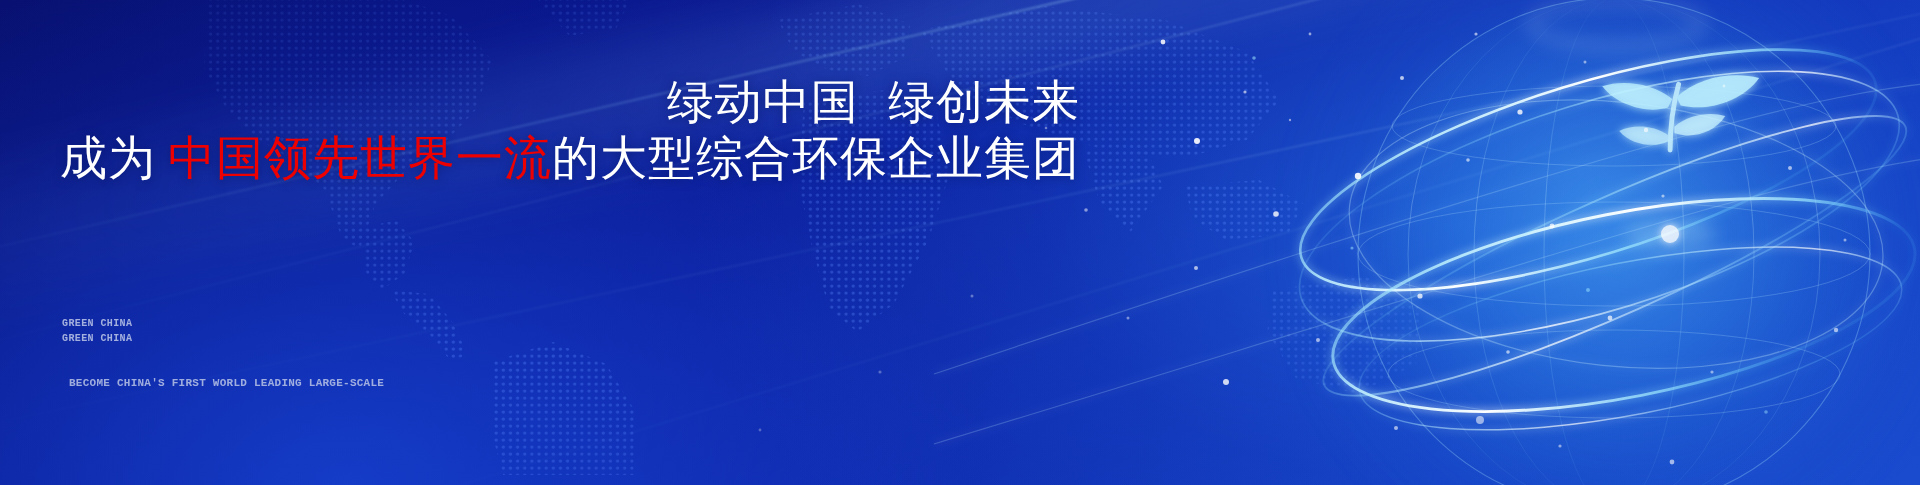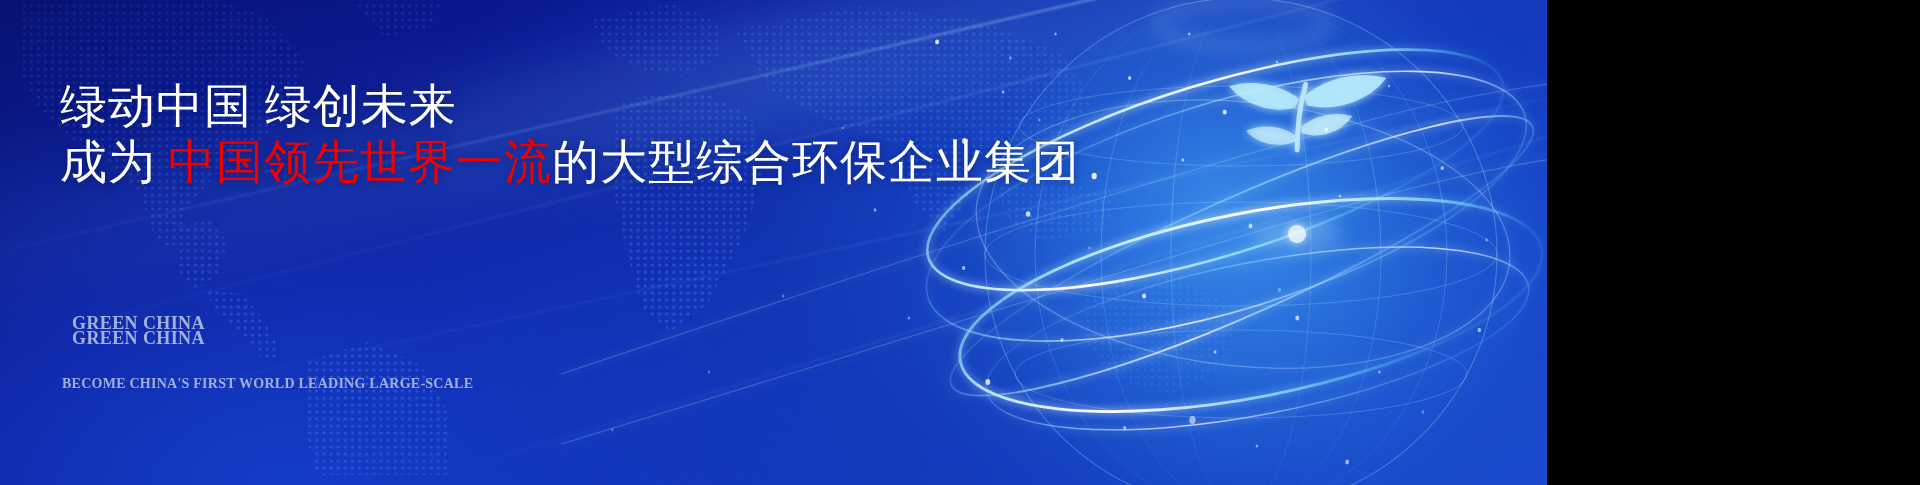--- a/index.html
+++ b/index.html
@@ -5,41 +5,42 @@
 <style>
   html, body {
     margin: 0;
     padding: 0;
     background: #000;
   }
   * { box-sizing: border-box; }
 
   .banner {
     position: relative;
-    width: 1547px;
+    width: 1920px;
     height: 485px;
     overflow: hidden;
-    font-family: Liberation Serif, serif;
+    font-family: Liberation Mono, monospace;
     
     background:
       radial-gradient(ellipse 1100px 700px at 76% 46%,
          rgba(40,120,230,0.55) 0%,
          rgba(25,80,200,0.30) 38%,
          rgba(10,40,150,0.0) 70%),
       radial-gradient(ellipse 1400px 900px at 18% 100%,
          rgba(24,72,215,0.75) 0%,
          rgba(16,45,170,0.35) 45%,
          rgba(8,20,120,0.0) 78%),
       linear-gradient(145deg,
          #060a62 0%,
          #071084 22%,
          #0b1a9c 42%,
          #0f2bb4 62%,
          #1540c6 82%,
          #1a4ad0 100%);
+    text-align: right;
   }
 
   
   .map-layer {
     position: absolute;
     inset: 0;
     opacity: 0.55;
     pointer-events: none;
   }
   .map-layer svg { display:block; width:100%; height:100%; }
@@ -113,36 +114,36 @@
     font-weight: 400;
     white-space: nowrap;
     text-shadow: 0 1px 10px rgba(0,20,90,0.55);
   }
   .headline .ln { display:block; }
   .headline .hl-red { color: #ee0000; margin-left: 12px; }
 
   .tagline {
     position:absolute;
     top: 316px;
-    left: 12px;
+    left: 2px;
     color: #b9c4e6;
-    font-size: 18px;
+    font-size: 10px;
     line-height: 15px;
     font-weight: 700;
     letter-spacing: 0.4px;
     opacity: 0.88;
   }
   .tagline span { display:block; }
 
   .subtitle {
     position:absolute;
     top: 376px;
-    left: 2px;
+    left: 9px;
     color: #b9c4e6;
-    font-size: 14px;
+    font-size: 11px;
     line-height: 15px;
     font-weight: 700;
     letter-spacing: 0.25px;
     opacity: 0.85;
   }
   .subtitle span { display:block; }
 </style>
 </head>
 <body>
 

